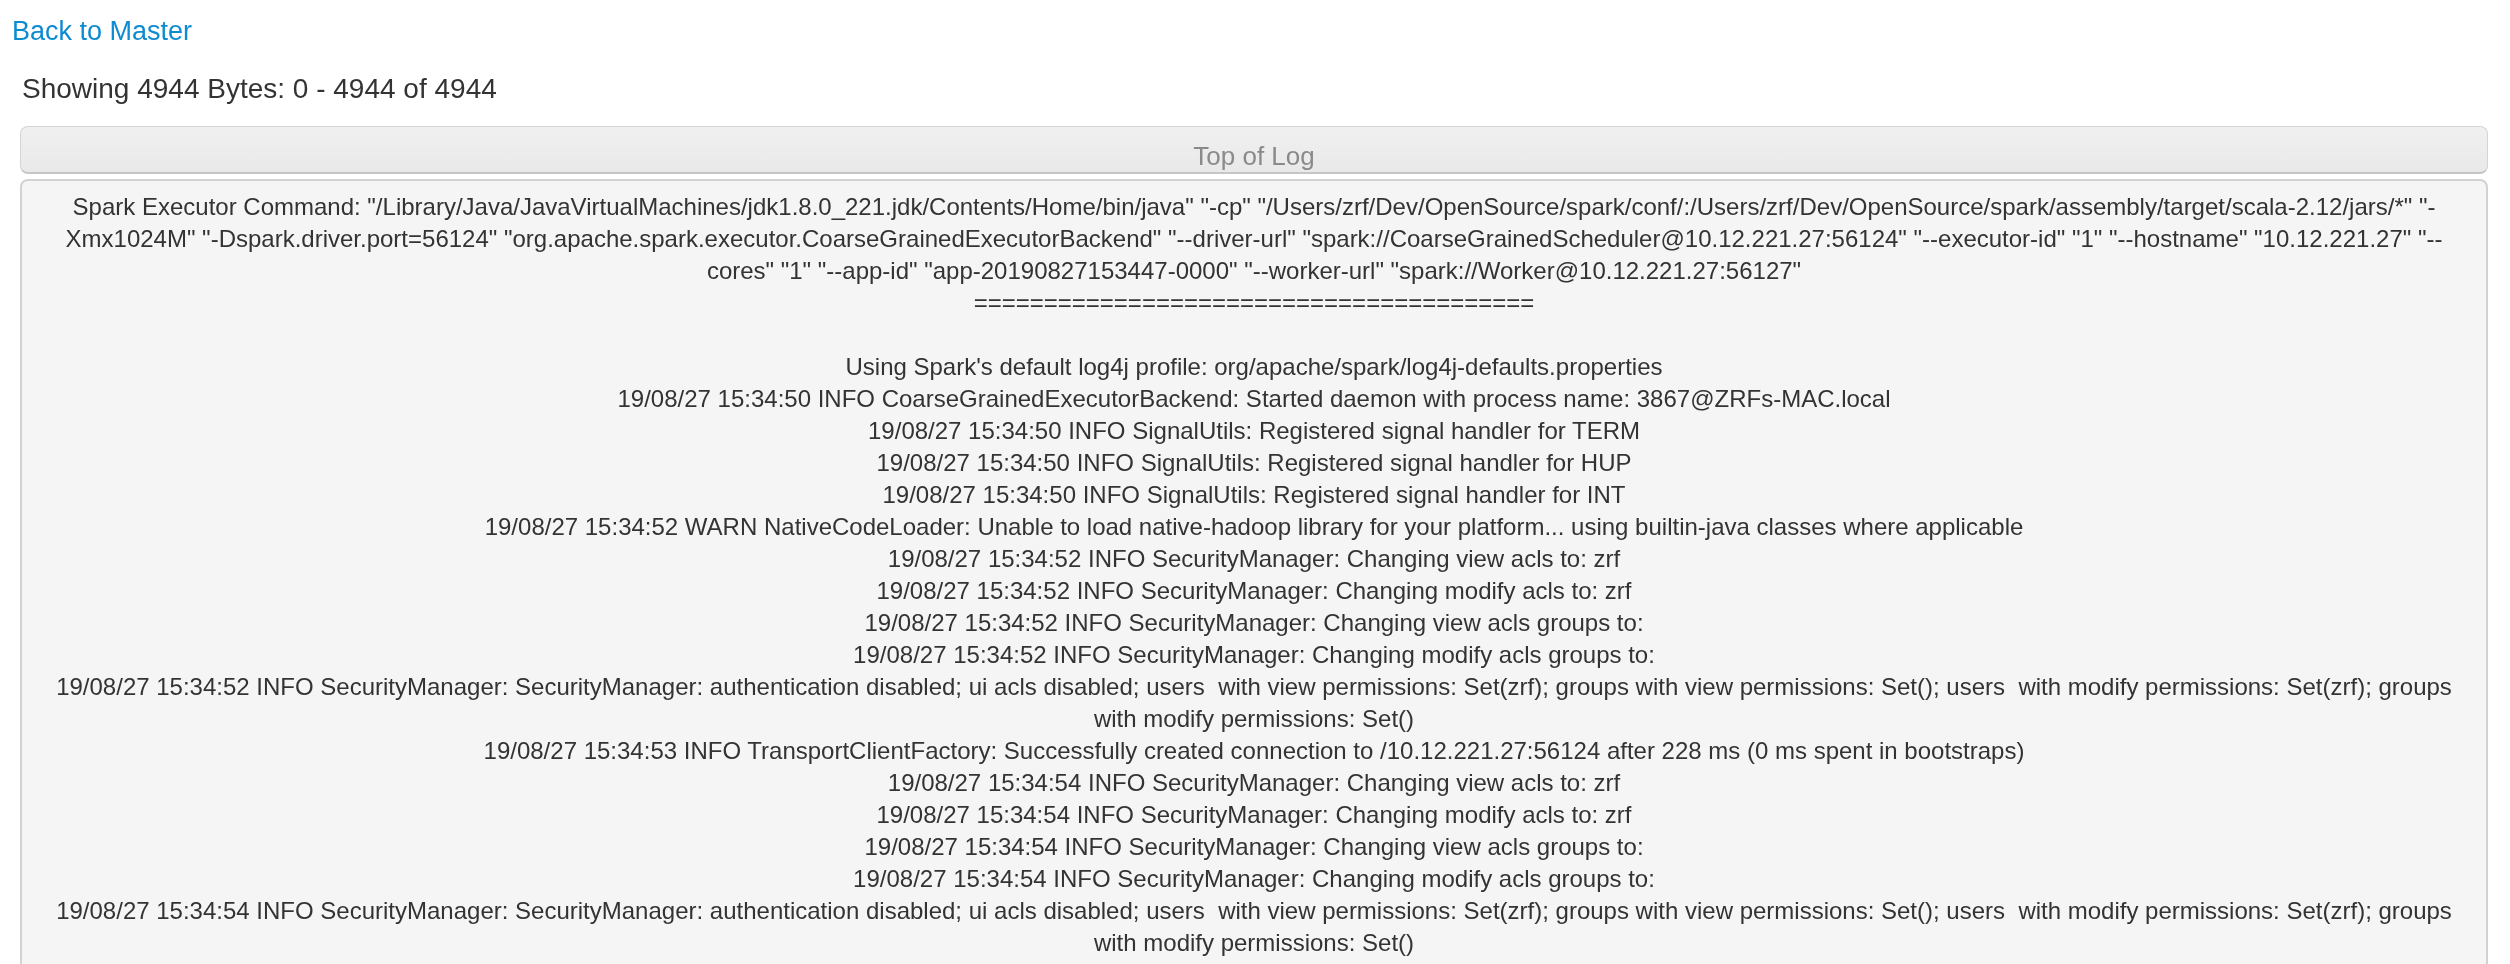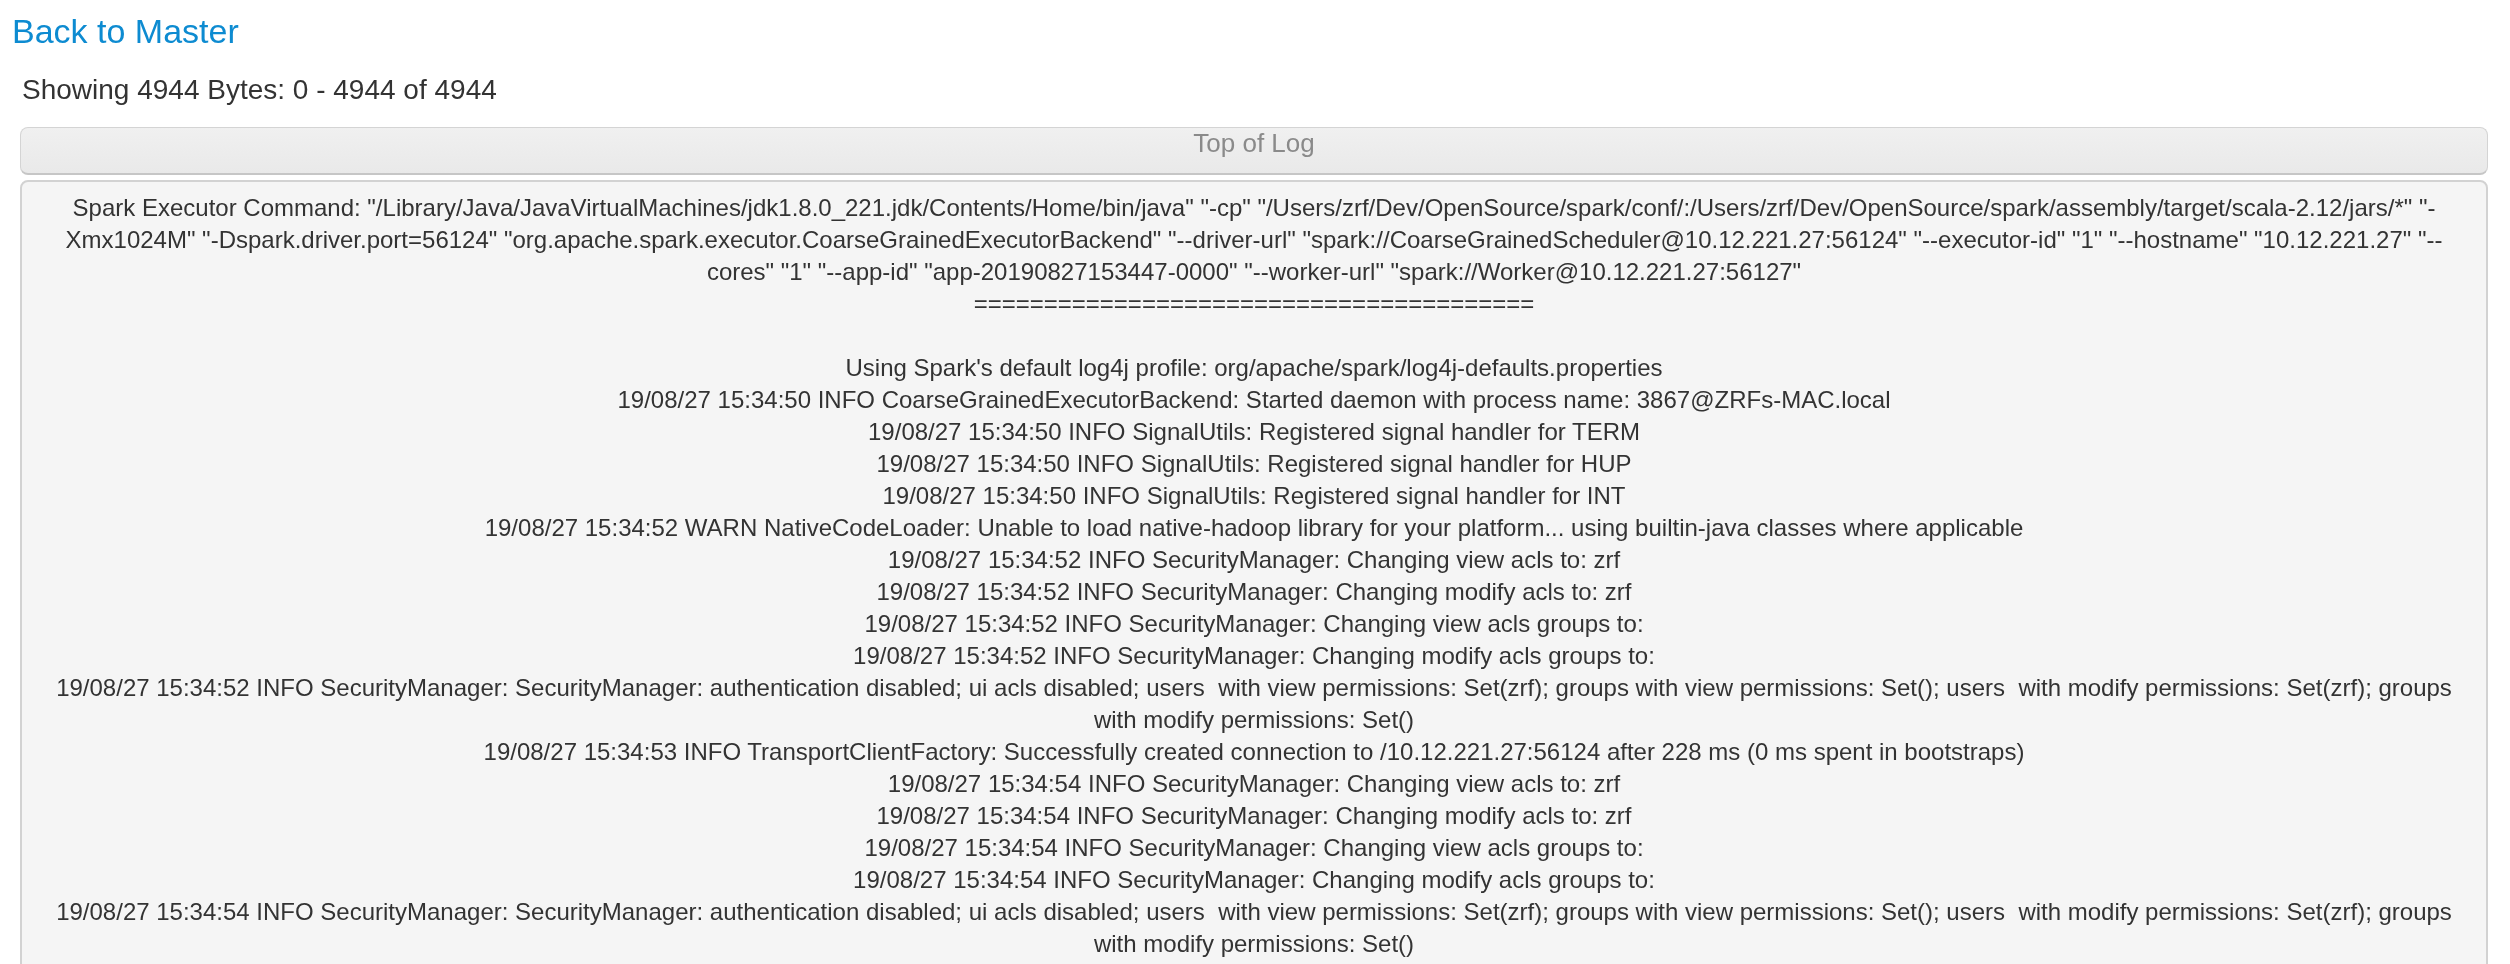--- a/index.html
+++ b/index.html
@@ -25,40 +25,40 @@
     overflow: hidden;
     font-family: "Liberation Sans", "DejaVu Sans", sans-serif;
     color: var(--text);
   }
   .header {
     padding: 16px 0 0 12px;
   }
   .back-link {
     display: inline-block;
     color: var(--link);
-    font-size: 34px;
+    font-size: 27px;
     line-height: 30px;
     text-decoration: none;
     cursor: pointer;
   }
   .byte-range {
     margin: 26px 0 0 10px;
     font-size: 28px;
     line-height: 34px;
     color: var(--text);
   }
   .log-header-bar {
     margin: 20px 22px 0 20px;
     height: 48px;
     border: 1px solid var(--bar_border);
     border-bottom: 2px solid var(--bar_border_bottom);
     border-radius: 8px;
     background: linear-gradient(var(--bar_bg_top), var(--bar_bg_bottom));
     display: flex;
-    align-items: flex-start;
+    align-items: flex-end;
     justify-content: center;
     cursor: pointer;
   }
   .log-header-label {
     font-size: 26px;
     color: var(--bar_text);
   }
   .log-viewport {
     margin: 5px 22px 0 20px;
     height: 860px;

